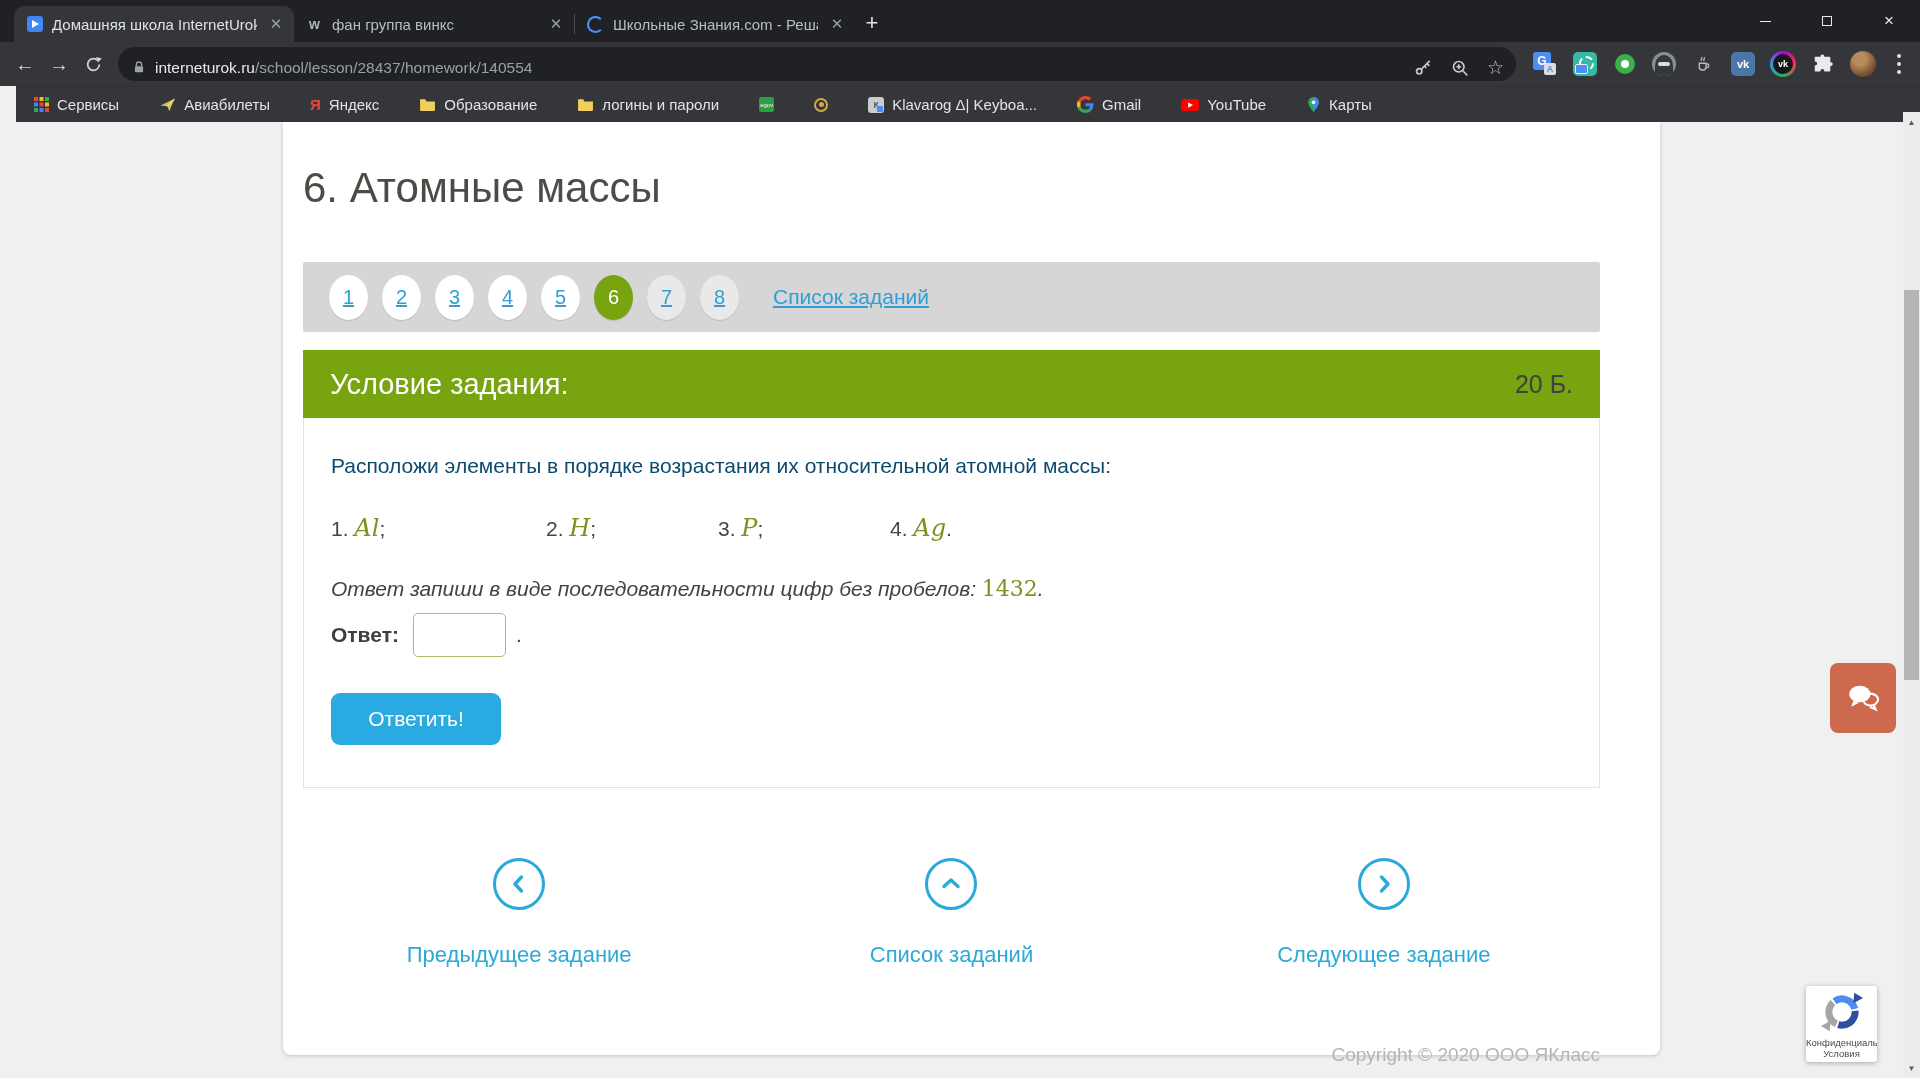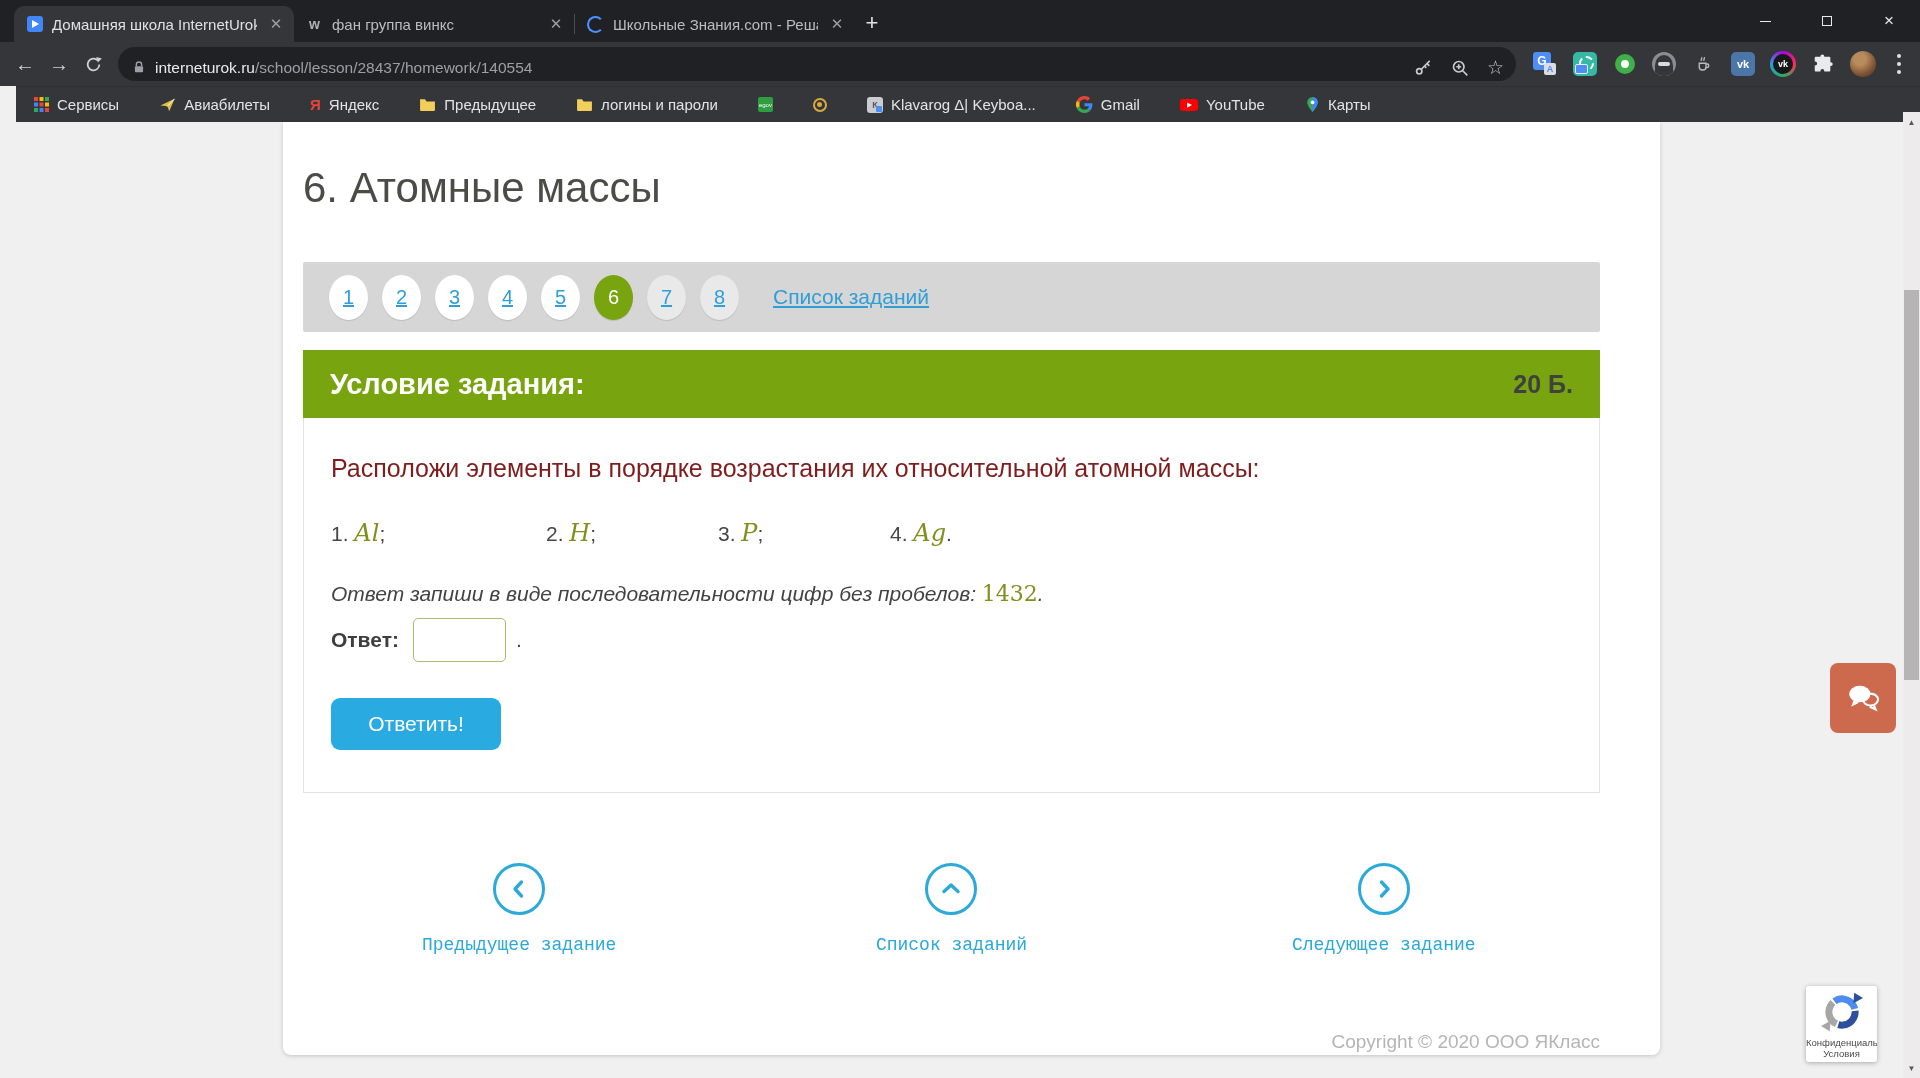--- a/index.html
+++ b/index.html
@@ -64,40 +64,40 @@
   .page{position:absolute;top:122px;left:0;width:1920px;height:956px;background:#f0f0f0;}
   .card{position:absolute;left:283px;top:0;width:1377px;height:933px;background:#fff;border-radius:0 0 8px 8px;box-shadow:0 1px 4px rgba(0,0,0,0.18);box-sizing:border-box;}
   .inner{margin:0 60px 0 20px;}
   .page-title{padding-top:40px;font-size:42px;line-height:52px;color:#4c4c46;}
   .pagbar{margin-top:48px;height:70px;background:#d6d6d6;display:flex;align-items:center;box-sizing:border-box;padding:0 26px;gap:14px;border-radius:2px;}
   .pg{width:39px;height:45px;border-radius:50%;background:#fff;display:flex;align-items:center;justify-content:center;font-size:20px;color:#2f9fd6;text-decoration:underline;box-shadow:0 1px 1px rgba(0,0,0,0.12);}
   .pg.muted{background:#e9e9e9;}
   .pg.active{background:#77a40f;color:#fff;text-decoration:none;}
   .pg-link{margin-left:20px;font-size:21px;color:#2f9fd6;text-decoration:underline;}
   .task-card{margin-top:18px;border:1px solid #e3e3e3;border-top:none;}
-  .task-head{height:68px;background:#77a40f;display:flex;align-items:center;justify-content:space-between;box-sizing:border-box;padding:0 27px;margin:0 -1px;font-weight:bold;}
+  .task-head{height:68px;background:#77a40f;display:flex;align-items:center;justify-content:space-between;box-sizing:border-box;padding:0 27px;margin:0 -1px;}
   .task-head .h{color:#fff;font-size:29px;}
   .task-head .pts{color:#404040;font-size:25px;}
   .task-body{padding:36px 27px 42px;}
-  .question{font-size:25px;color:#7f1d1d;}
+  .question{font-size:21px;color:#0c4a6e;}
   .opts{margin-top:36px;font-size:21px;color:#454545;}
   .opt{display:inline-block;min-width:172px;}
   .opt.first{min-width:215px;}
   .sym{font-family:"DejaVu Serif",serif;font-style:italic;color:#80901f;font-size:24px;}
   .note{margin-top:34px;font-size:21px;font-style:italic;color:#424242;}
   .note .code{font-family:"DejaVu Serif",serif;font-style:normal;color:#80901f;font-size:22px;}
   .answer-row{margin-top:12px;display:flex;align-items:center;}
   .answer-label{font-size:21px;font-weight:bold;color:#3e3e3e;}
   .answer-input{width:93px;height:44px;margin:0 10px 0 14px;border:1px solid #a9c06b;border-radius:5px;box-sizing:border-box;font-size:20px;text-align:center;outline:none;background:#fff;color:#454545;}
   .answer-suffix{font-size:21px;color:#454545;}
   .submit{margin-top:36px;width:170px;height:52px;background:#29abe2;border:none;border-radius:9px;color:#fff;font-size:21px;font-family:"Liberation Sans",sans-serif;cursor:pointer;}
   .bottom-nav{margin:70px 60px 0 20px;display:flex;}
   .bn-col{flex:1;display:flex;flex-direction:column;align-items:center;}
   .bn-circle{width:52px;height:52px;border:3.5px solid #2ba9d9;border-radius:50%;display:flex;align-items:center;justify-content:center;box-sizing:border-box;background:#fff;}
-  .bn-label{margin-top:20px;font-size:18px;color:#2ba9d9;font-family:Liberation Mono, monospace;}
+  .bn-label{margin-top:32px;font-size:22px;color:#2ba9d9;}
   .copyright{margin-top:76px;text-align:right;font-size:19px;color:#b5b5b5;}
 
   
   .chat{position:absolute;left:1830px;top:663px;width:66px;height:70px;background:#cd6a4e;border-radius:8px;display:flex;align-items:center;justify-content:center;}
   .recaptcha{position:absolute;left:1806px;top:986px;width:71px;height:76px;background:#fff;border-radius:3px;box-shadow:0 1px 5px rgba(0,0,0,0.3);overflow:hidden;text-align:center;}
   .rc-line{font-size:9.5px;color:#4a4a4a;line-height:11px;}
 
   
   .scrollbar{position:absolute;right:0;top:112px;width:17px;height:966px;background:#edebec;}
   .sb-arrow{position:absolute;left:0;width:17px;height:16px;display:flex;align-items:center;justify-content:center;font-size:8px;color:#58595b;}
@@ -244,21 +244,21 @@
       <span>Авиабилеты</span>
     </div>
     <div class="bm">
       <span class="bm-ya">Я</span>
       <span>Яндекс</span>
     </div>
     <div class="bm">
       <svg width="17" height="15" viewBox="0 0 24 20">
           <path d="M1.5 2.5h7l2.2 3.2H22.5v12a1.6 1.6 0 0 1-1.6 1.6H3.1a1.6 1.6 0 0 1-1.6-1.6z" fill="#f2cf5b"></path>
         </svg>
-      <span>Предыдущее</span>
+      <span>Образование</span>
     </div>
     <div class="bm">
       <svg width="17" height="15" viewBox="0 0 24 20">
           <path d="M1.5 2.5h7l2.2 3.2H22.5v12a1.6 1.6 0 0 1-1.6 1.6H3.1a1.6 1.6 0 0 1-1.6-1.6z" fill="#f2cf5b"></path>
         </svg>
       <span>логины и пароли</span>
     </div>
     <div class="bm">
         <span class="bm-egov">egov</span>
       </div>

